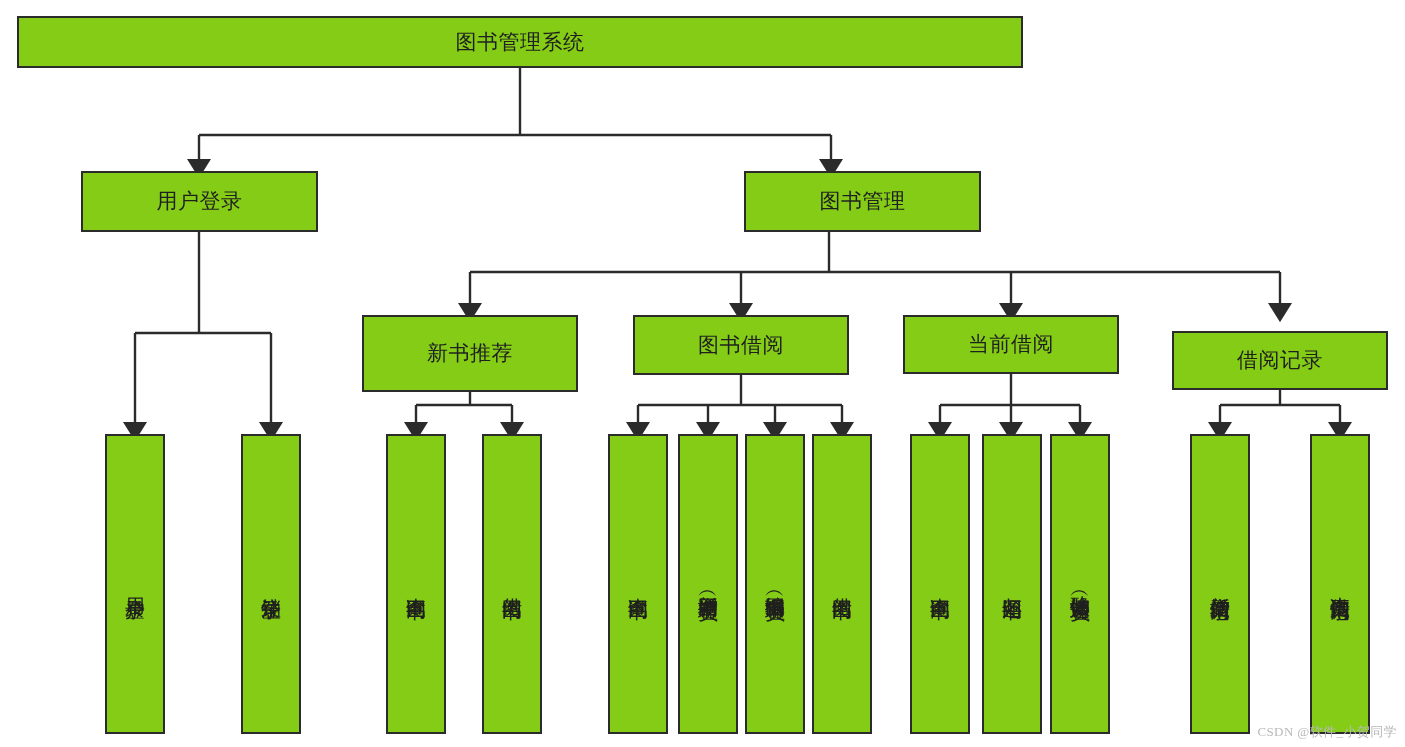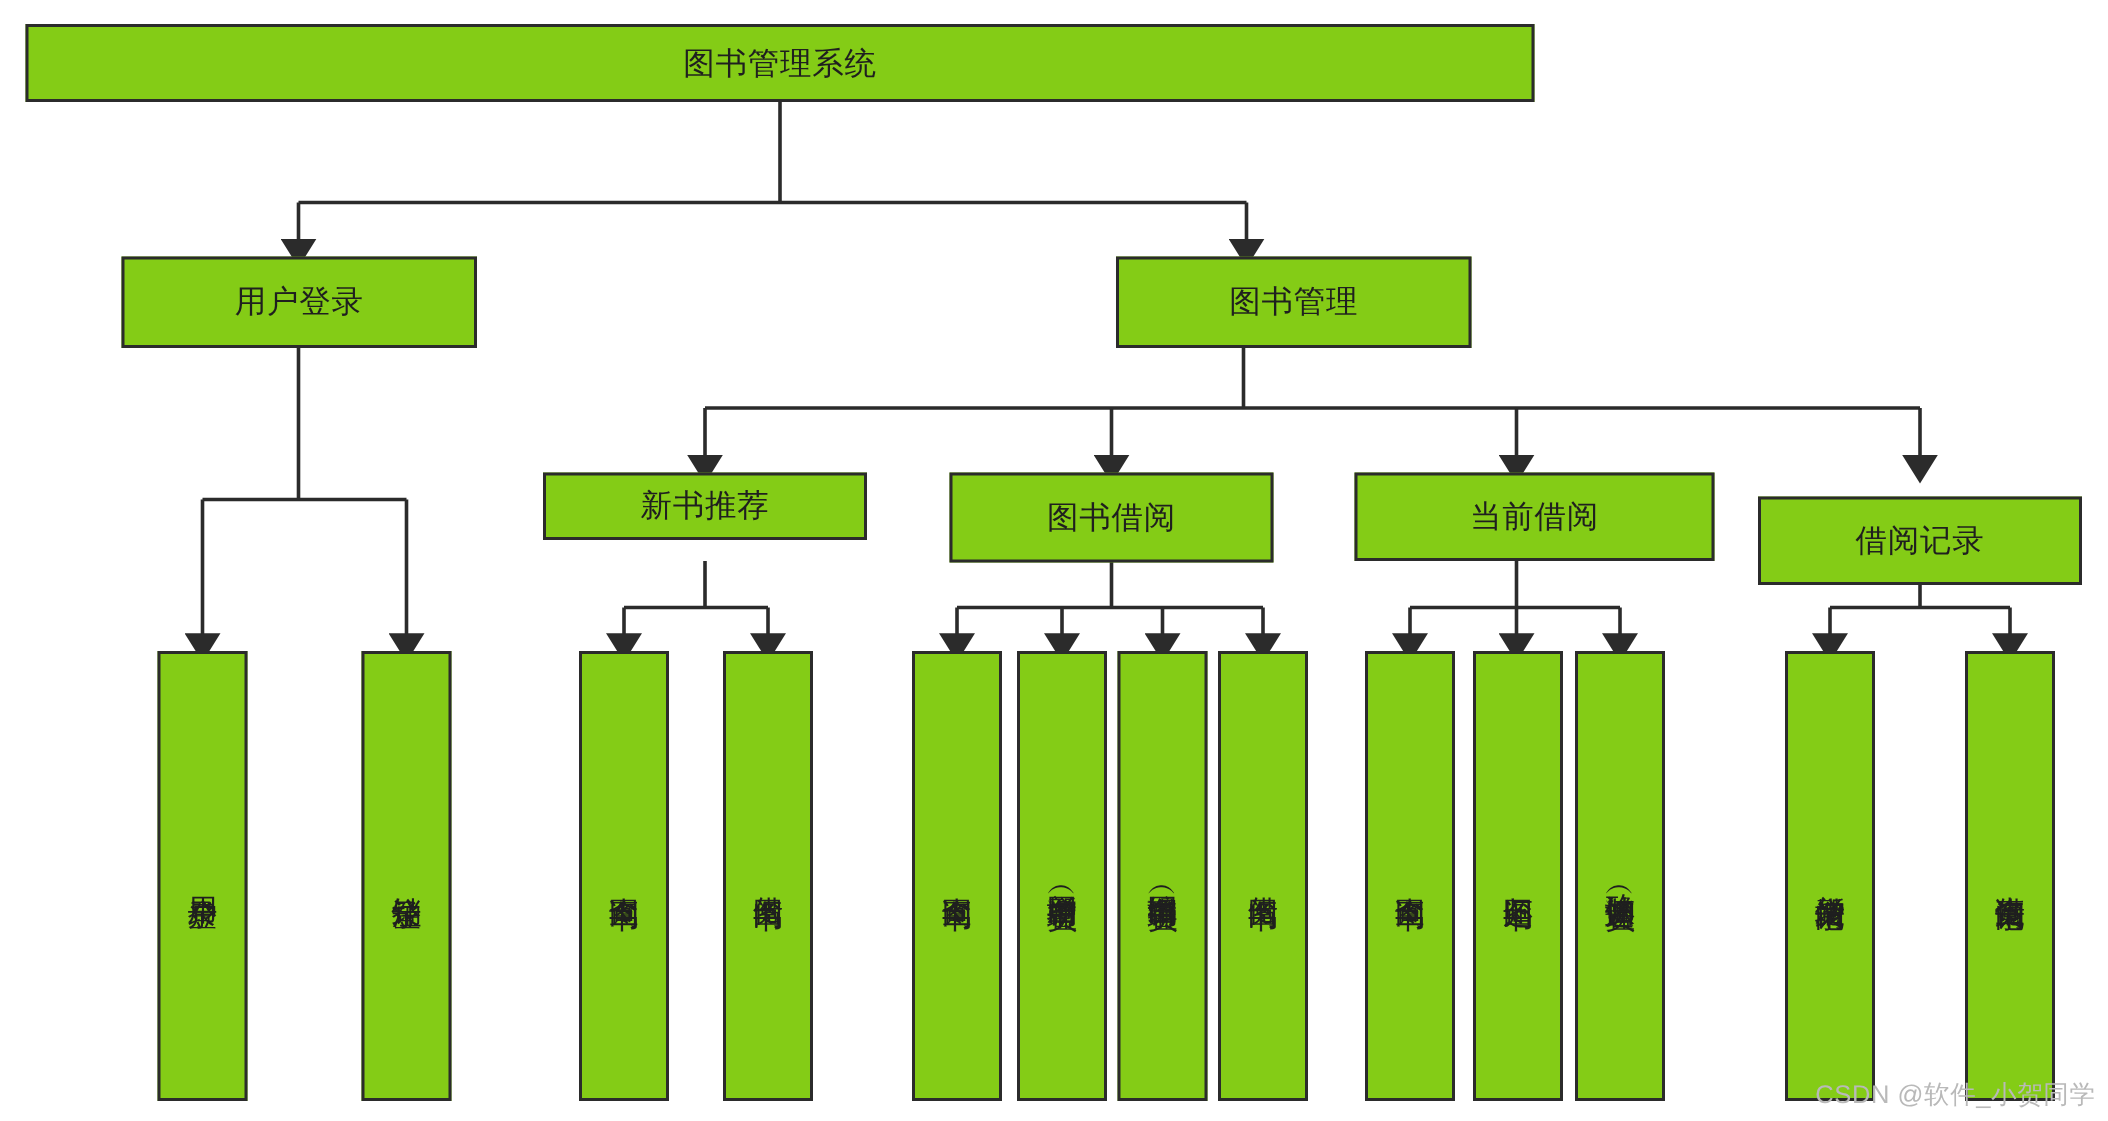--- a/index.html
+++ b/index.html
@@ -57,26 +57,26 @@
     font-size: 20px;
     line-height: 1.35;
     letter-spacing: 1px;
     white-space: normal;
     max-height: 100%;
   }
   #watermark {
     position: absolute;
     right: 8px;
     bottom: 6px;
-    font-size: 17px;
+    font-size: 13px;
     color: #b9b9b9;
     letter-spacing: 0.4px;
     white-space: nowrap;
     user-select: none;
-    font-family: Liberation Sans, sans-serif;
+    font-family: Liberation Serif, serif;
   }
 </style>
 </head>
 <body>
 
 <div id="diagram-root">
 
   <svg class="svg-layer" viewBox="0 0 1405 747" width="1405" height="747" xmlns="http://www.w3.org/2000/svg">
     <defs>
       <marker id="arrowhead" markerWidth="9" markerHeight="10" refX="1.2" refY="5" orient="auto" markerUnits="strokeWidth">
@@ -136,27 +136,27 @@
     <span class="node-label">图书管理系统</span>
   </div>
 
   <div class="node l2" style="left: 81px; top: 171px; width: 237px; height: 61px;">
     <span class="node-label">用户登录</span>
   </div>
   <div class="node l2" style="left: 744px; top: 171px; width: 237px; height: 61px;">
     <span class="node-label">图书管理</span>
   </div>
 
-  <div class="node l3" style="left: 362px; top: 315px; width: 216px; height: 45px;">
+  <div class="node l3" style="left: 362px; top: 315px; width: 216px; height: 77px;">
     <span class="node-label">新书推荐</span>
   </div>
   <div class="node l3" style="left: 633px; top: 315px; width: 216px; height: 60px;">
     <span class="node-label">图书借阅</span>
   </div>
-  <div class="node l3" style="left: 903px; top: 315px; width: 240px; height: 59px;">
+  <div class="node l3" style="left: 903px; top: 315px; width: 216px; height: 59px;">
     <span class="node-label">当前借阅</span>
   </div>
   <div class="node l3" style="left: 1172px; top: 331px; width: 216px; height: 59px;">
     <span class="node-label">借阅记录</span>
   </div>
 
   <div class="node leaf" style="left: 105px; top: 434px; width: 60px; height: 300px;">
     <span class="node-label">用户登录</span>
   </div>
   <div class="node leaf" style="left: 241px; top: 434px; width: 60px; height: 300px;">

